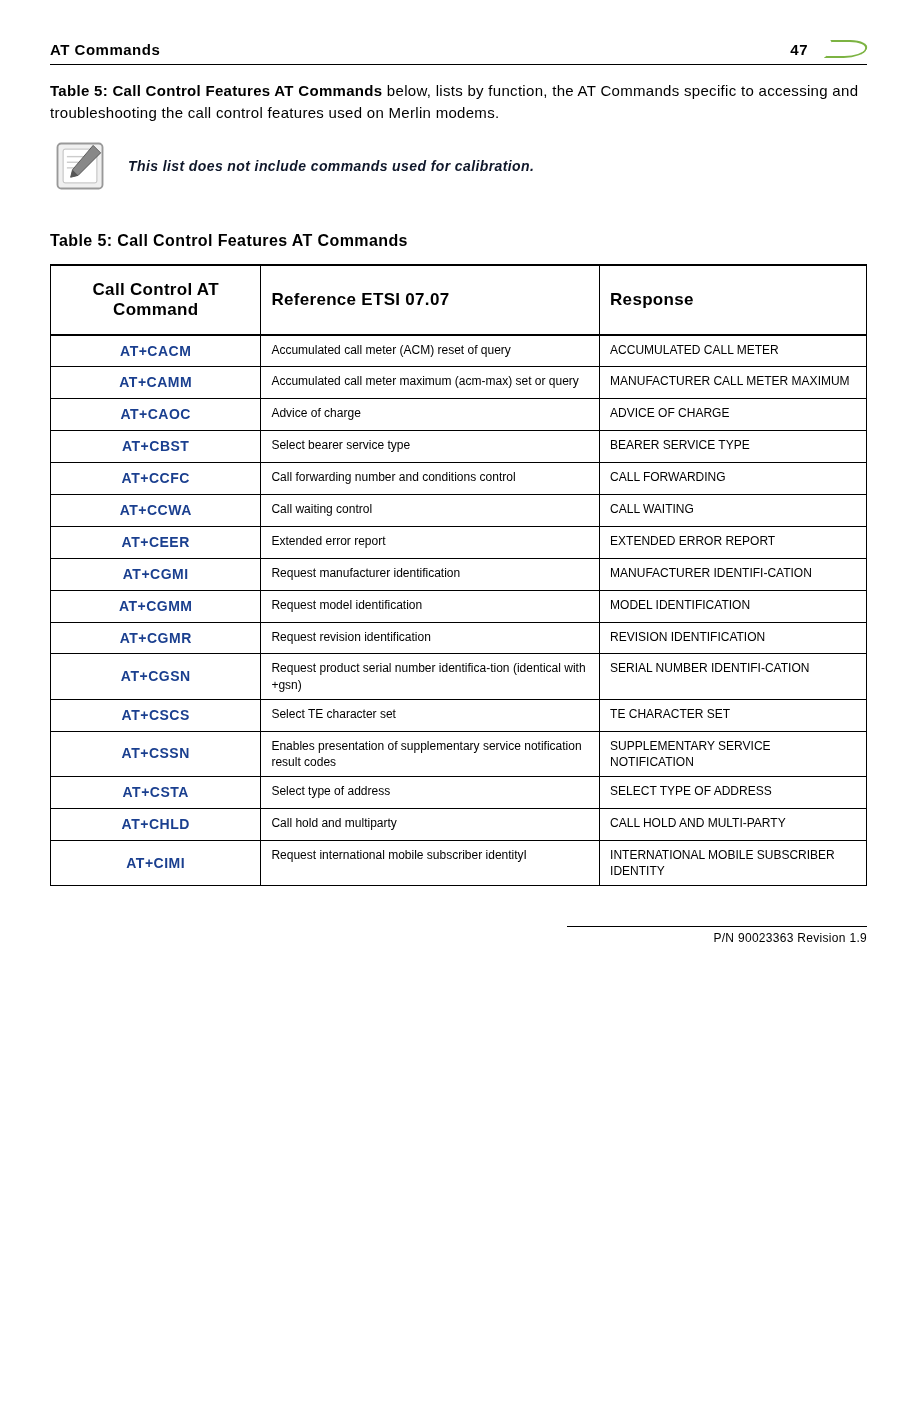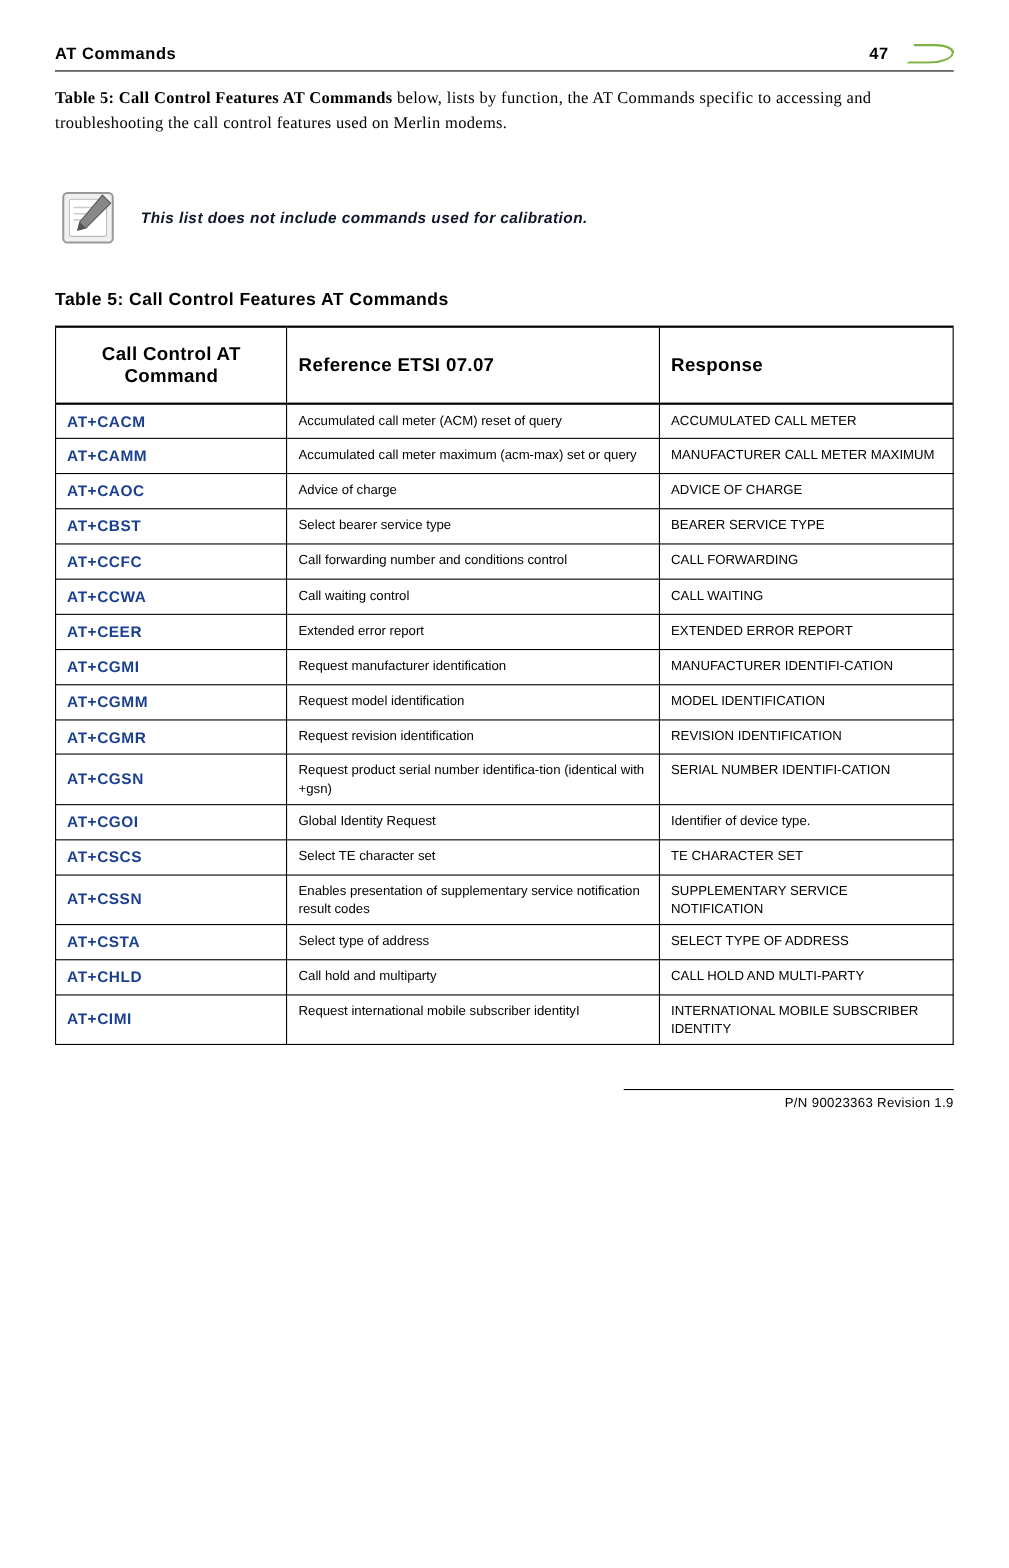--- a/index.html
+++ b/index.html
@@ -30,22 +30,21 @@
     height: 14px;
     border: 2px solid #7cb342;
     border-left-color: transparent;
     border-radius: 0 50% 50% 0 / 0 50% 50% 0;
     transform: skewX(-20deg);
   }
   .intro {
     font-size: 15px;
     line-height: 1.45;
     letter-spacing: 0.3px;
-    margin-bottom: 44px;
-    font-family: Liberation Serif, serif;
+    margin-bottom: 12px;
   }
   .intro b { font-weight: bold; }
   .note-row {
     display: flex;
     align-items: center;
     gap: 18px;
     margin-bottom: 36px;
   }
   .note-icon {
     width: 60px;
@@ -81,20 +80,21 @@
     letter-spacing: 0.3px;
   }
   thead th:first-child { text-align: center; }
   tbody td {
     border: 1px solid #000;
     padding: 6px 10px;
     vertical-align: top;
     line-height: 1.35;
   }
   tbody td.cmd {
+    text-align: center;
     font-weight: bold;
     color: #1a3f8f;
     font-size: 14px;
     letter-spacing: 0.5px;
     vertical-align: middle;
   }
   .footer {
     margin-top: 40px;
     display: flex;
     justify-content: flex-end;
@@ -196,25 +196,20 @@
         <td class="cmd">AT+CGMR</td>
         <td>Request revision identification</td>
         <td>REVISION IDENTIFICATION</td>
       </tr>
       <tr>
         <td class="cmd">AT+CGSN</td>
         <td>Request product serial number identifica-tion (identical with +gsn)</td>
         <td>SERIAL NUMBER IDENTIFI-CATION</td>
       </tr>
       <tr>
-        <td class="cmd">AT+CGOI</td>
-        <td>Global Identity Request</td>
-        <td>Identifier of device type.</td>
-      </tr>
-      <tr>
         <td class="cmd">AT+CSCS</td>
         <td>Select TE character set</td>
         <td>TE CHARACTER SET</td>
       </tr>
       <tr>
         <td class="cmd">AT+CSSN</td>
         <td>Enables presentation of supplementary service notification result codes</td>
         <td>SUPPLEMENTARY SERVICE NOTIFICATION</td>
       </tr>
       <tr>

